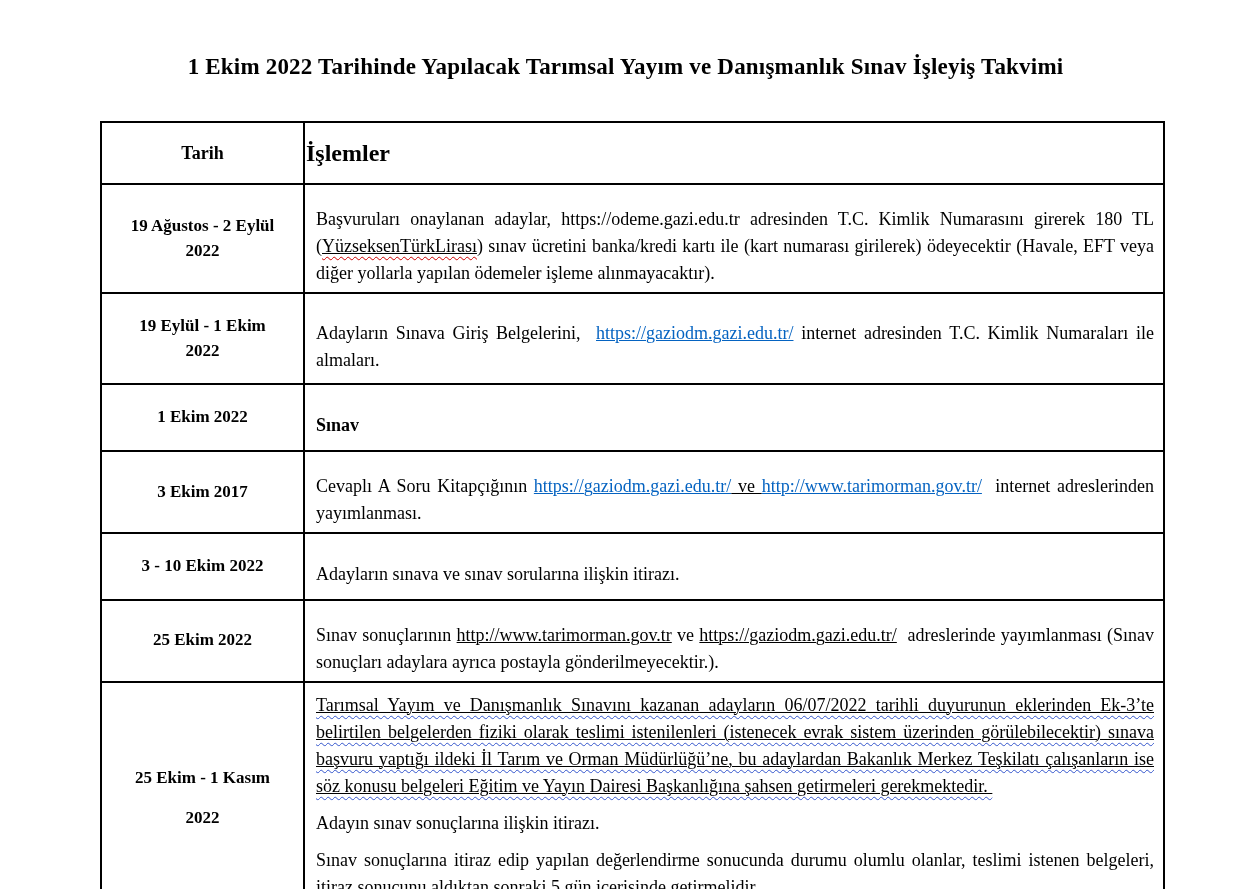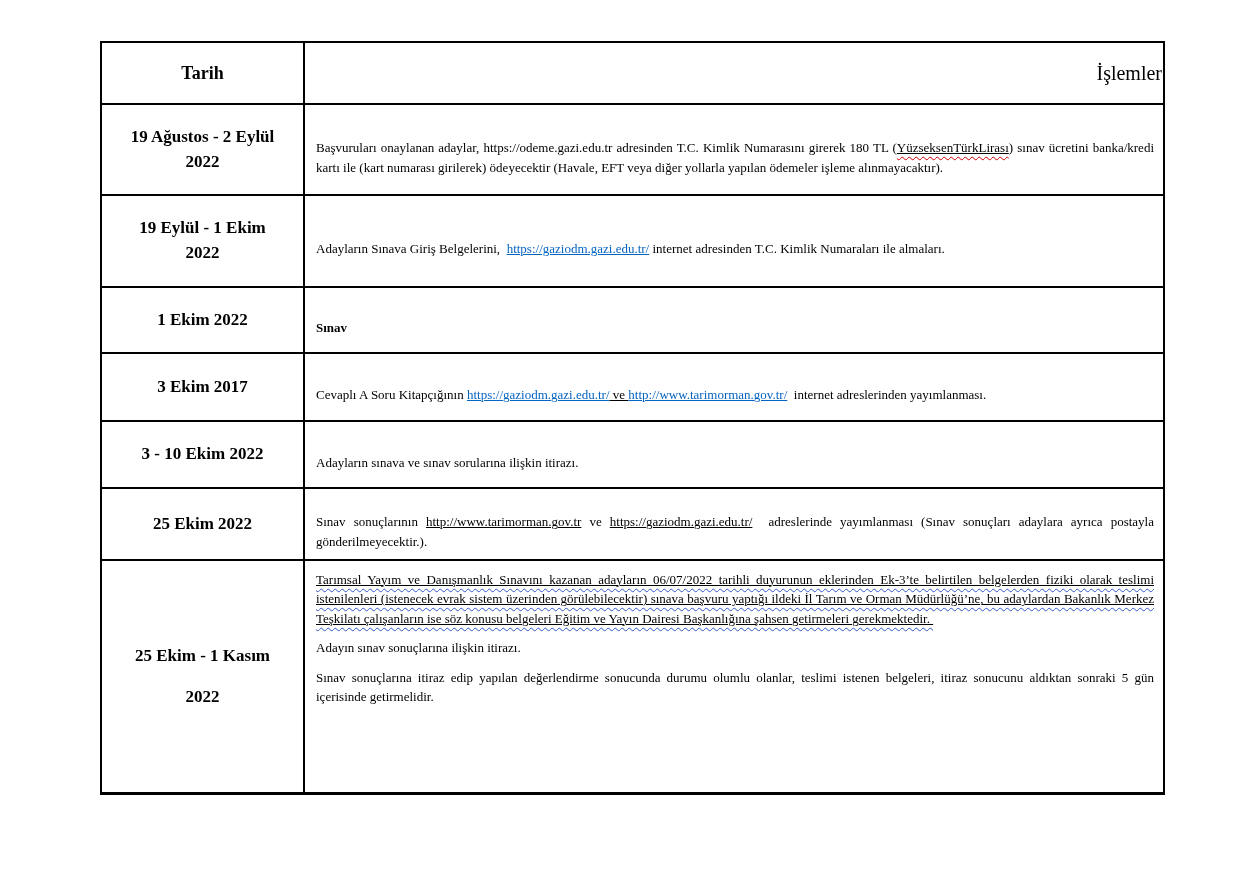--- a/index.html
+++ b/index.html
@@ -36,23 +36,23 @@
   col.c-date { width: 203px; }
   col.c-ops  { width: 860px; }
 
   th.h-date {
     font-size: 18px;
     font-weight: bold;
     text-align: center;
     height: 62px;
   }
   th.h-ops {
-    font-size: 20px;
-    font-weight: normal;
-    text-align: right;
+    font-size: 24px;
+    font-weight: bold;
+    text-align: left;
     height: 62px;
   }
 
   
   tbody tr:nth-child(1) td { height: 84px; }
   tbody tr:nth-child(2) td { height: 66px; }
   tbody tr:nth-child(3) td { height: 58px; }
   tbody tr:nth-child(4) td { height: 68px; }
   tbody tr:nth-child(5) td { height: 46px; }
   tbody tr:nth-child(6) td { height: 72px; }
@@ -61,21 +61,21 @@
   td.date-cell {
     text-align: center;
     font-weight: bold;
     font-size: 17px;
     line-height: 1.45;
     padding: 20px 6px;
   }
   td.date-cell.spaced div + div { margin-top: 16px; }
 
   td.ops-cell {
-    font-size: 13px;
+    font-size: 18px;
     line-height: 1.5;
     padding: 21px 9px 5px 11px;
   }
   tbody tr:last-child td.ops-cell { vertical-align: top; padding-top: 9px; }
 
   td.ops-cell p {
     margin: 0 0 10px 0;
     text-align: justify;
   }
   td.ops-cell p:last-child { margin-bottom: 0; }
@@ -95,20 +95,21 @@
   .wavy-blue {
     text-decoration: underline wavy #3355CC 1px;
     text-underline-offset: 4px;
   }
 </style>
 </head>
 <body>
 
 <div class="page">
 
+  <h1 class="doc-title">1 Ekim 2022 Tarihinde Yapılacak Tarımsal Yayım ve Danışmanlık Sınav İşleyiş Takvimi</h1>
 
   <table class="sched">
     <colgroup>
       <col class="c-date">
       <col class="c-ops">
     </colgroup>
     <thead>
       <tr>
         <th class="h-date">Tarih</th>
         <th class="h-ops">İşlemler</th>

